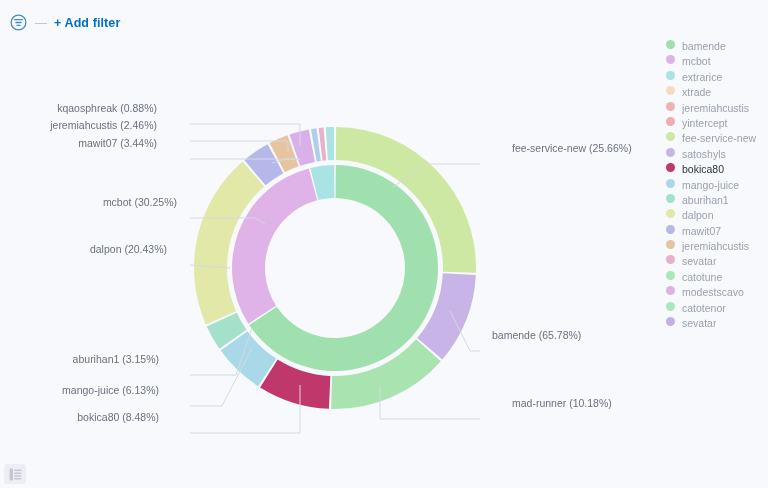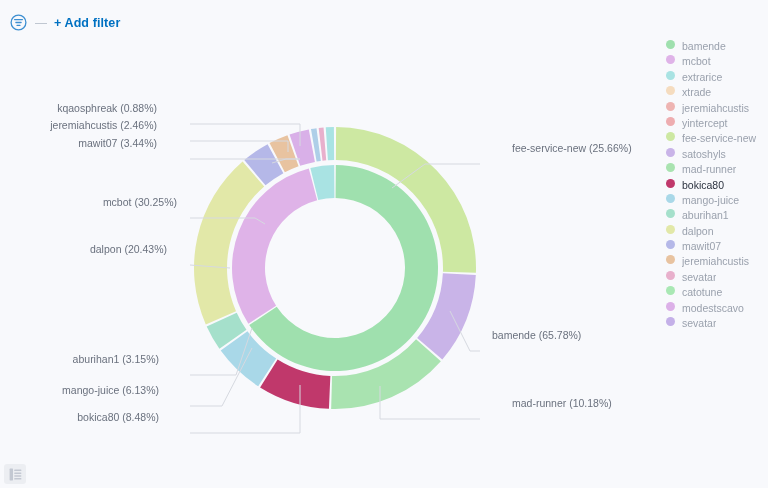--- a/index.html
+++ b/index.html
@@ -152,24 +152,20 @@
         <span class="legend-label">yintercept</span>
       </div>
       <div class="legend-item">
         <span class="legend-dot" style="background: rgb(205, 232, 162);"></span>
         <span class="legend-label">fee-service-new</span>
       </div>
       <div class="legend-item">
         <span class="legend-dot" style="background: rgb(201, 180, 232);"></span>
         <span class="legend-label">satoshyls</span>
       </div>
-      <div class="legend-item">
-        <span class="legend-dot" style="background: rgb(169, 227, 176);"></span>
-        <span class="legend-label">mad-runner</span>
-      </div>
       <div class="legend-item active">
         <span class="legend-dot" style="background: rgb(192, 56, 107);"></span>
         <span class="legend-label">bokica80</span>
       </div>
       <div class="legend-item">
         <span class="legend-dot" style="background: rgb(169, 216, 232);"></span>
         <span class="legend-label">mango-juice</span>
       </div>
       <div class="legend-item">
         <span class="legend-dot" style="background: rgb(165, 224, 203);"></span>
@@ -191,20 +187,24 @@
         <span class="legend-dot" style="background: rgb(232, 176, 204);"></span>
         <span class="legend-label">sevatar</span>
       </div>
       <div class="legend-item">
         <span class="legend-dot" style="background: rgb(169, 232, 180);"></span>
         <span class="legend-label">catotune</span>
       </div>
       <div class="legend-item">
         <span class="legend-dot" style="background: rgb(220, 176, 232);"></span>
         <span class="legend-label">modestscavo</span>
+      </div>
+      <div class="legend-item">
+        <span class="legend-dot" style="background: rgb(169, 232, 187);"></span>
+        <span class="legend-label">catotenor</span>
       </div>
       <div class="legend-item">
         <span class="legend-dot" style="background: rgb(196, 176, 232);"></span>
         <span class="legend-label">sevatar</span>
       </div>
     </div>
 
   <div class="bottom-tool">
     <svg width="13" height="13" viewBox="0 0 13 13" aria-hidden="true">
       <rect x="0.6" y="0.6" width="3.4" height="11.8" rx="0.6" fill="#c3c8d2"></rect>

